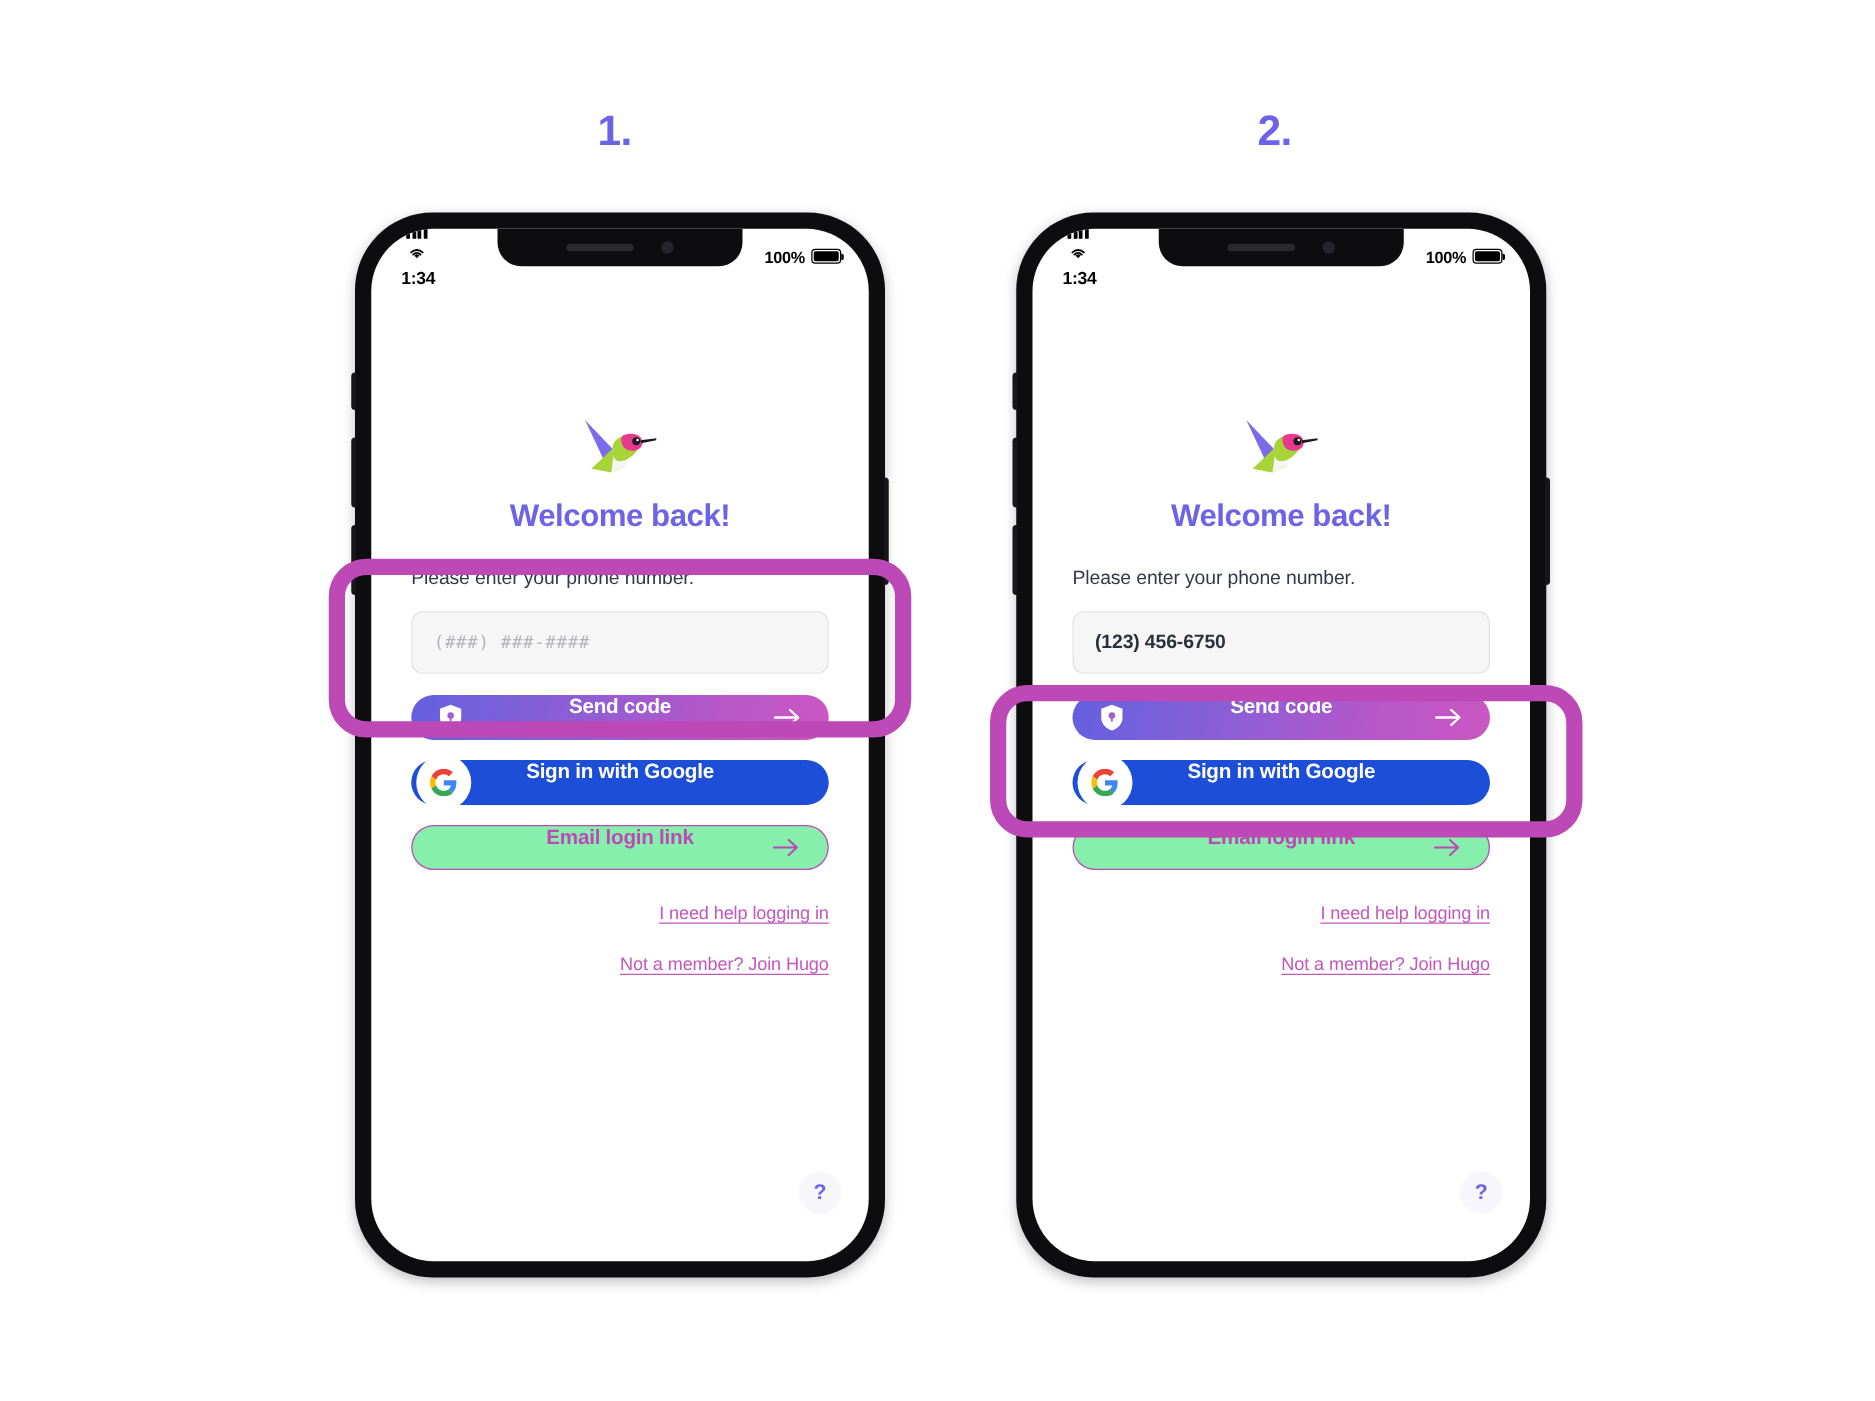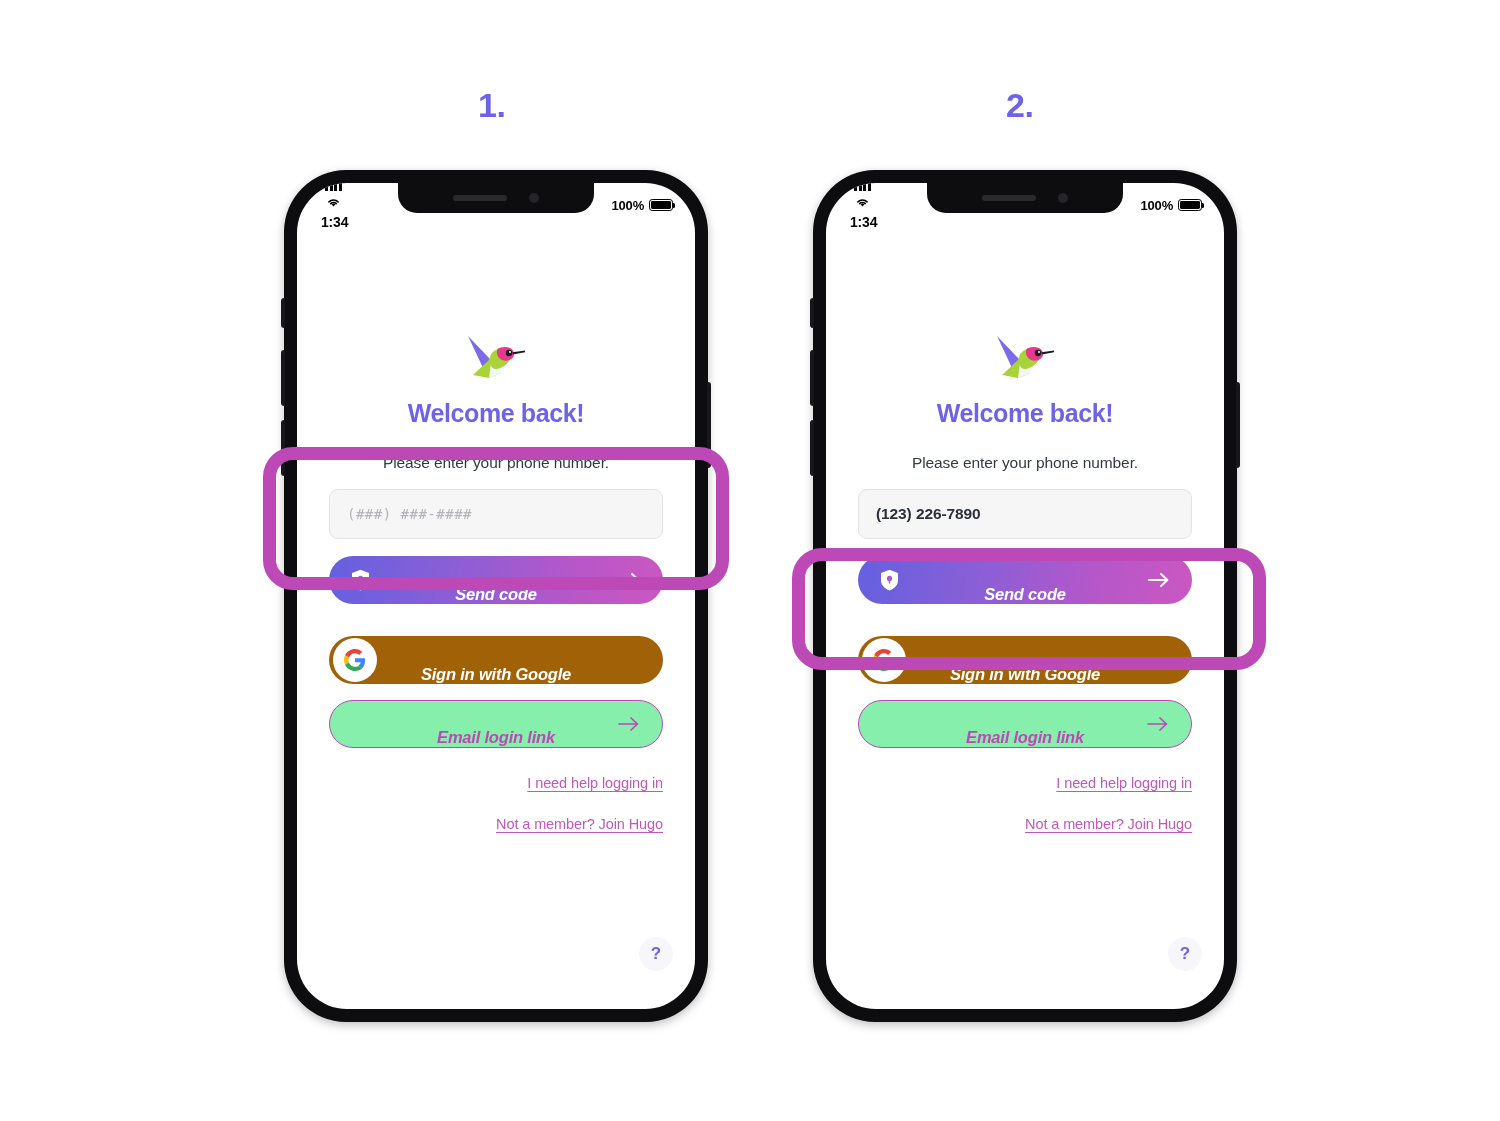--- a/index.html
+++ b/index.html
@@ -182,21 +182,20 @@
     font-weight: 800;
     color: #6C63E8;
     letter-spacing: -0.4px;
   }
 
   .prompt {
     margin-top: 26px;
     font-size: 15.5px;
     color: #333a45;
     letter-spacing: -0.1px;
-    text-align: center;
   }
 
   .phone-input {
     margin-top: 17px;
     height: 50px;
     border: 1px solid #e3e3e6;
     border-radius: 9px;
     background: #f6f6f7;
     display: flex;
     align-items: center;
@@ -211,44 +210,43 @@
   }
   .phone-input .ph-value {
     color: #2b303a;
     font-weight: 700;
     letter-spacing: -0.1px;
   }
 
   
   .btn {
     position: relative;
-    height: 48px;
+    height: 36px;
     border-radius: 26px;
     display: flex;
-    align-items: flex-end;
+    align-items: flex-start;
     justify-content: center;
     font-size: 16.5px;
     font-weight: 800;
     letter-spacing: -0.2px;
     cursor: pointer;
     user-select: none;
-    font-style: italic;
   }
 
   .btn-send {
     margin-top: 17px;
     background: linear-gradient(100deg, #6460E0 0%, #8A5FD6 36%, #B657C9 72%, #CB57C2 100%);
     color: #ffffff;
   }
   .btn-send .shield { position: absolute; left: 22px; top: 50%; transform: translateY(-50%); }
   .btn-send .arrow  { position: absolute; right: 22px; top: 50%; transform: translateY(-50%); }
 
   .btn-google {
-    margin-top: 32px;
-    background: #a16207;
+    margin-top: 16px;
+    background: #1d4ed8;
     color: #ffffff;
   }
   .btn-google .gcircle {
     position: absolute;
     left: 4px; top: 50%;
     transform: translateY(-50%);
     width: 44px; height: 44px;
     border-radius: 50%;
     background: #ffffff;
     display: flex;
@@ -461,21 +459,21 @@
             <circle cx="44" cy="20" r="3.2" fill="#1b1b22"></circle>
             <circle cx="45" cy="19" r="1" fill="#ffffff"></circle>
             <path d="M47.5 19.2 L60 17.6 L60 19.2 L47.8 21.6 Z" fill="#1b1b22"></path>
           </svg>
         </div>
 
         <div class="title">Welcome back!</div>
         <div class="prompt">Please enter your phone number.</div>
 
         <div class="phone-input">
-          <span class="ph-value">(123) 226-7890</span>
+          <span class="ph-value">(123) 456-6750</span>
         </div>
 
         <div class="btn btn-send">
           <svg class="shield" width="19" height="22" viewBox="0 0 19 22">
             <path d="M9.5 0.8 L18 4 V11 C18 16.3 14.3 19.8 9.5 21.4 C4.7 19.8 1 16.3 1 11 V4 Z" fill="#ffffff"></path>
             <circle cx="9.5" cy="9.4" r="2.6" fill="#A85CD0"></circle>
             <path d="M8.4 9.4 h2.2 l-0.5 5 h-1.2 Z" fill="#A85CD0"></path>
           </svg>
           <span>Send code</span>
           <svg class="arrow" width="22" height="16" viewBox="0 0 22 16">

